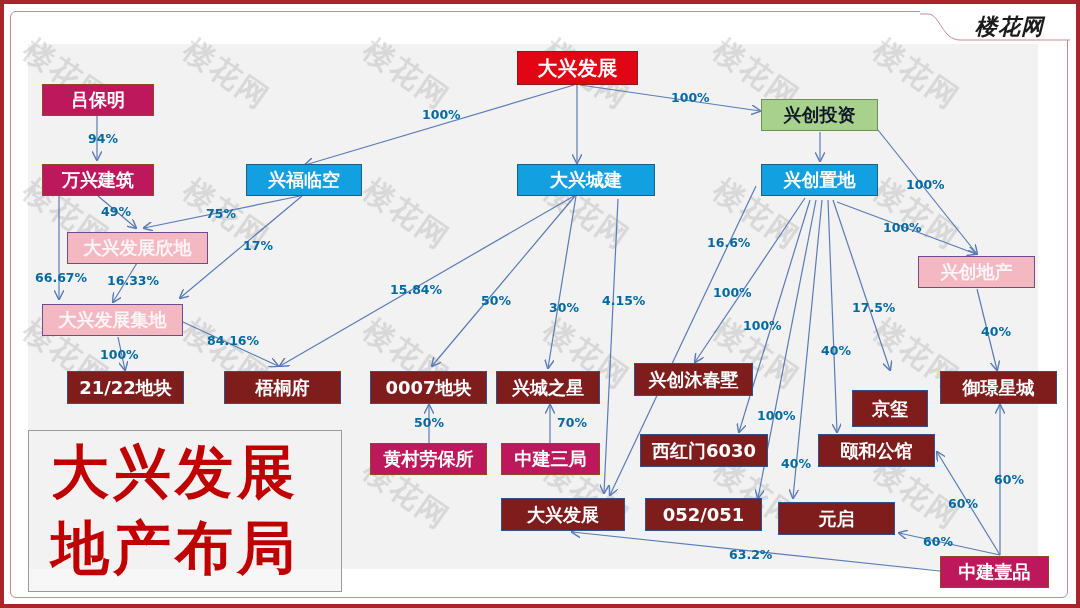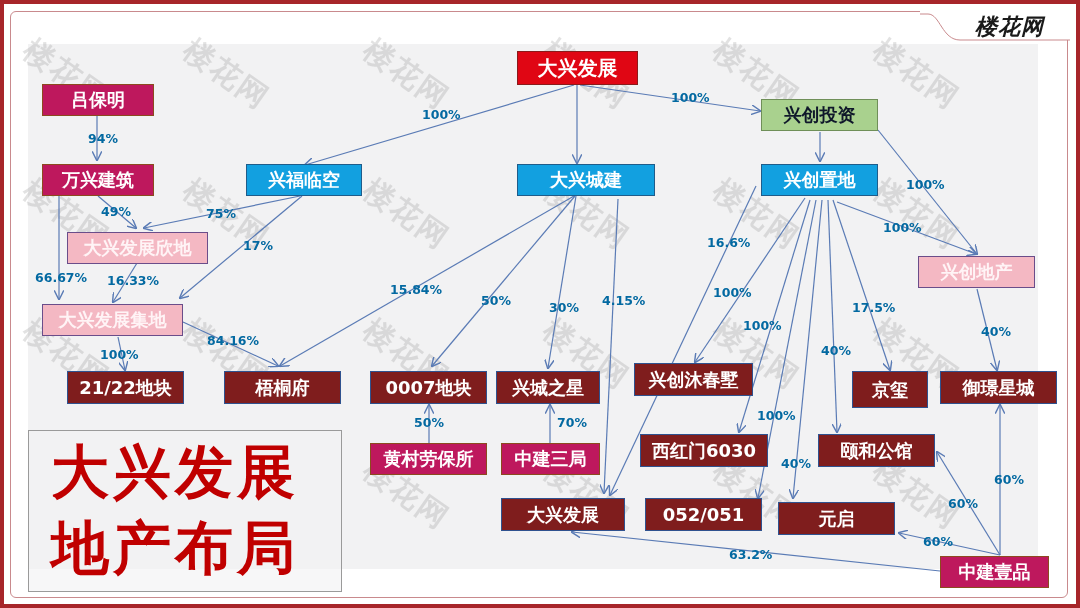--- a/index.html
+++ b/index.html
@@ -189,21 +189,21 @@
 <div class="node n-green" style="left:761px;top:99px;width:117px;height:32px">兴创投资</div>
 <div class="node n-cyan" style="left:761px;top:164px;width:117px;height:32px">兴创置地</div>
 <div class="node n-pink" style="left:67px;top:232px;width:141px;height:32px">大兴发展欣地</div>
 <div class="node n-pink" style="left:42px;top:304px;width:141px;height:32px">大兴发展集地</div>
 <div class="node n-pink" style="left:918px;top:256px;width:117px;height:32px">兴创地产</div>
 <div class="node n-blue" style="left:67px;top:371px;width:117px;height:33px">21/22地块</div>
 <div class="node n-blue" style="left:224px;top:371px;width:117px;height:33px">梧桐府</div>
 <div class="node n-blue" style="left:370px;top:371px;width:117px;height:33px">0007地块</div>
 <div class="node n-blue" style="left:496px;top:371px;width:104px;height:33px">兴城之星</div>
 <div class="node n-blue" style="left:634px;top:363px;width:119px;height:33px">兴创沐春墅</div>
-<div class="node n-blue" style="left:852px;top:371px;width:76px;height:37px">京玺</div>
+<div class="node n-blue" style="left:852px;top:390px;width:76px;height:37px">京玺</div>
 <div class="node n-blue" style="left:940px;top:371px;width:117px;height:33px">御璟星城</div>
 <div class="node n-orange" style="left:370px;top:443px;width:117px;height:32px">黄村劳保所</div>
 <div class="node n-orange" style="left:501px;top:443px;width:99px;height:32px">中建三局</div>
 <div class="node n-blue" style="left:640px;top:434px;width:128px;height:33px">西红门6030</div>
 <div class="node n-blue" style="left:818px;top:434px;width:117px;height:33px">颐和公馆</div>
 <div class="node n-blue" style="left:501px;top:498px;width:124px;height:33px">大兴发展</div>
 <div class="node n-blue" style="left:645px;top:498px;width:117px;height:33px">052/051</div>
 <div class="node n-blue" style="left:778px;top:502px;width:117px;height:33px">元启</div>
 <div class="node n-orange" style="left:940px;top:556px;width:109px;height:32px">中建壹品</div>
 

